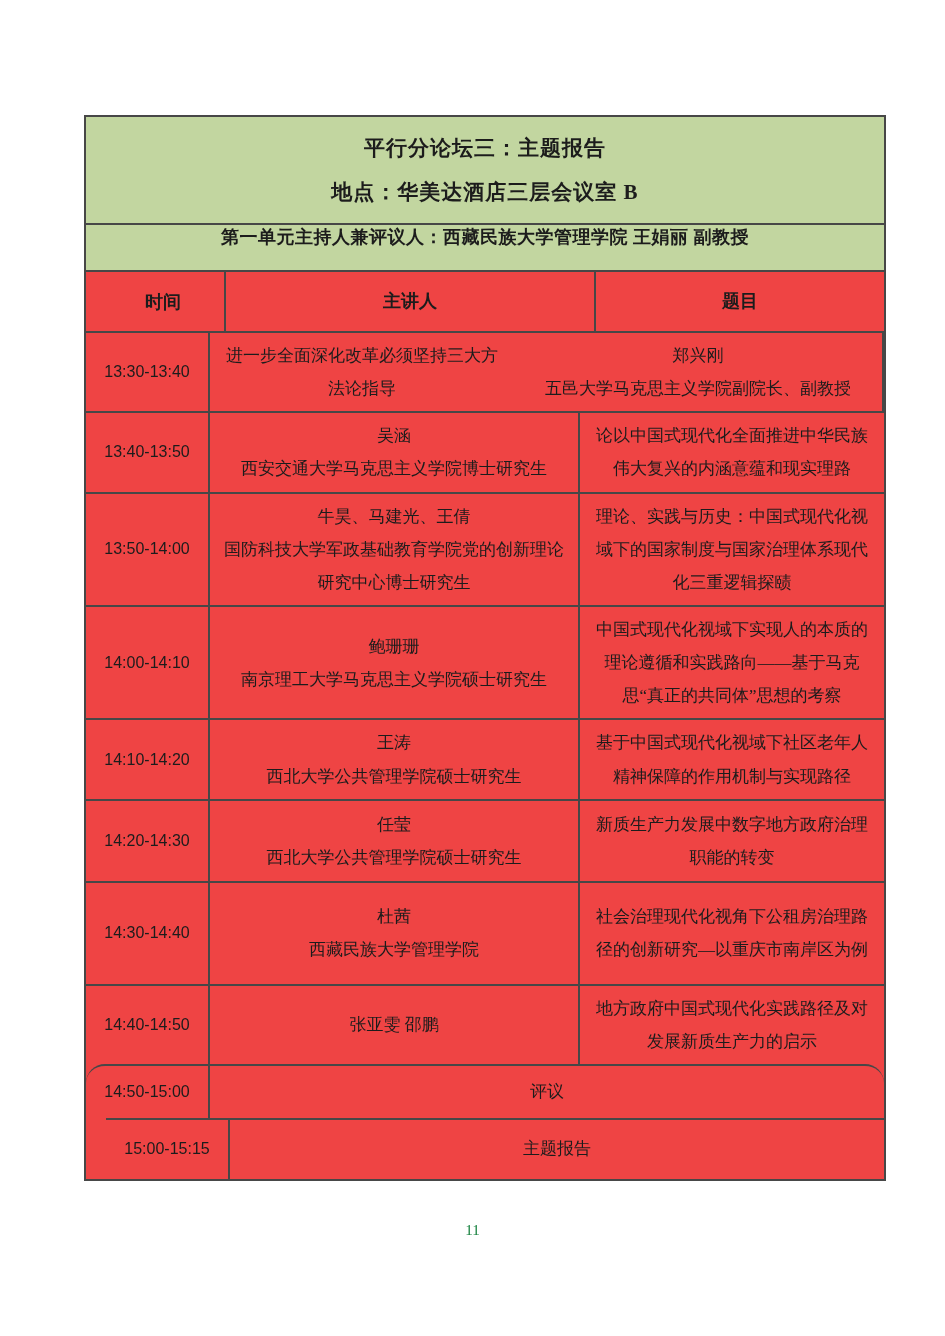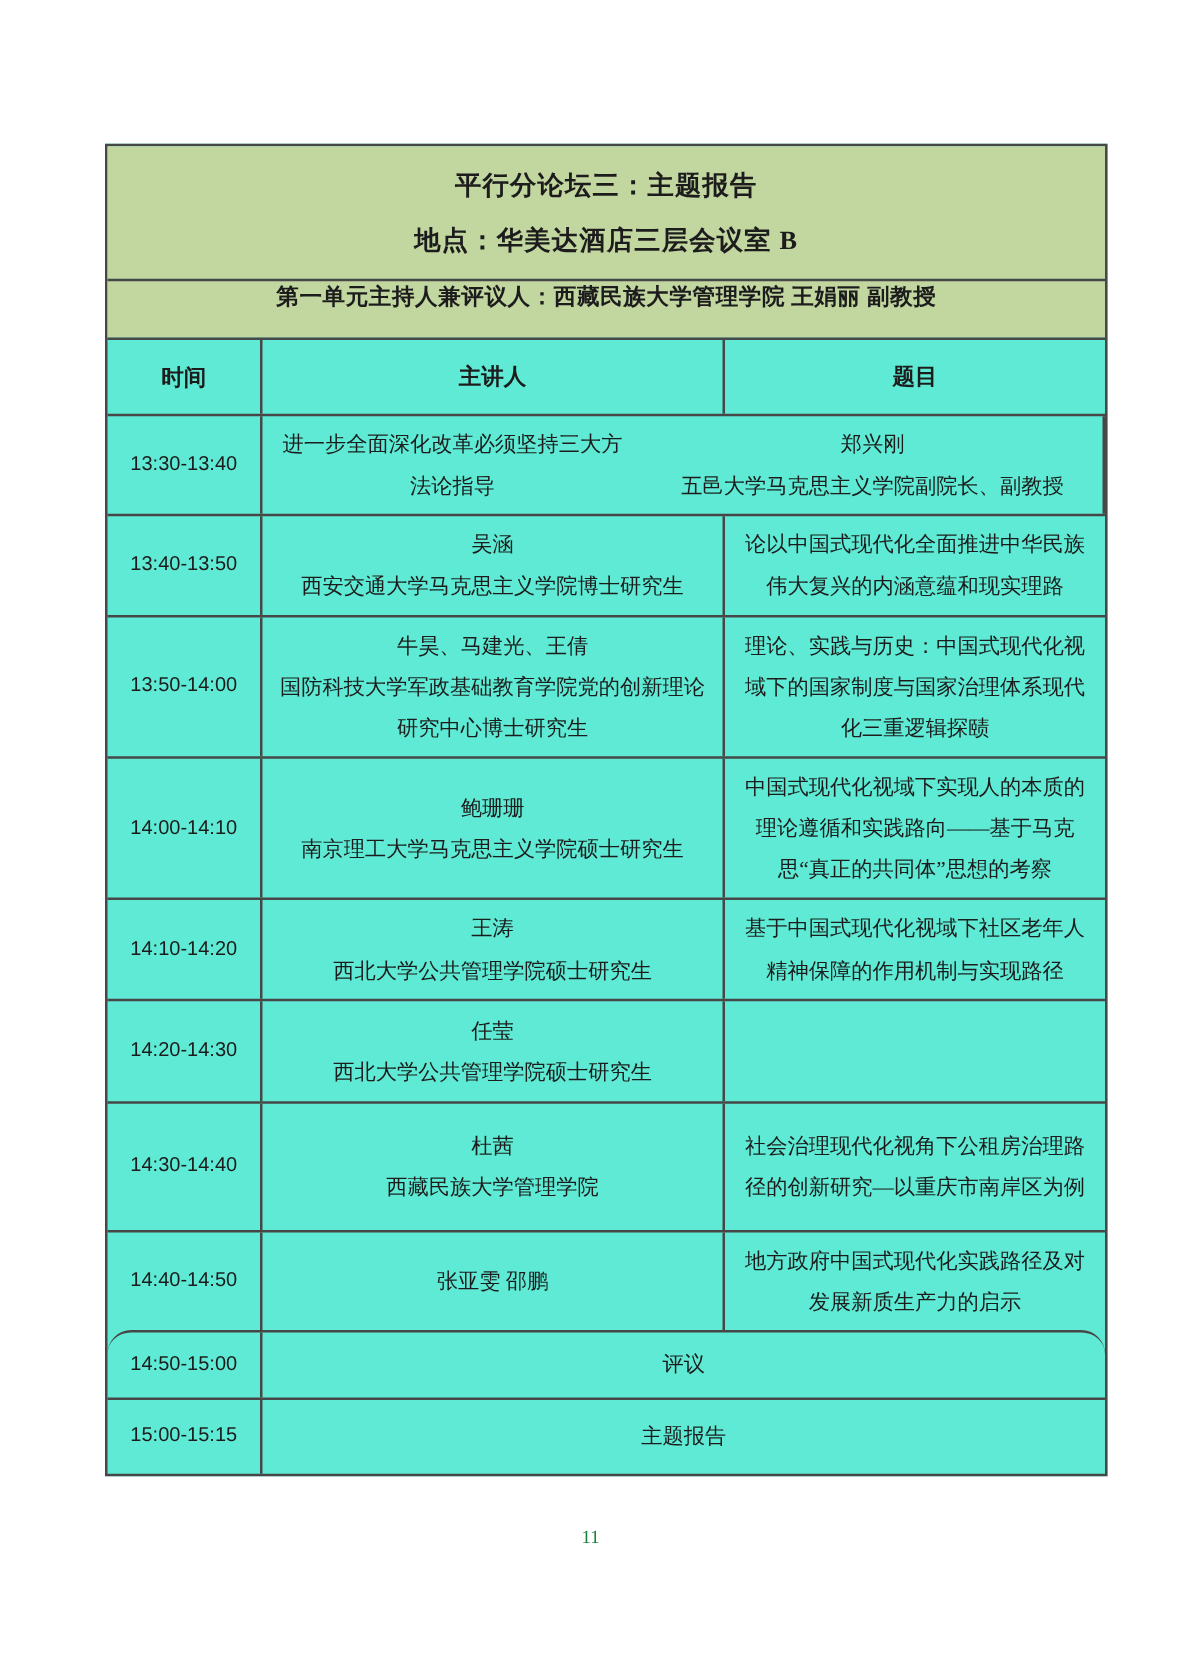--- a/index.html
+++ b/index.html
@@ -13,21 +13,21 @@
   .page {
     position: absolute; left: 0; top: 0;
     width: 945px; height: 1336px;
     background: #ffffff;
   }
   .schedule {
     position: absolute;
     left: 84px; top: 115px;
     width: 802px;
     border: 2px solid #474747;
-    background: #5eead4;
+    background: #ef4444;
   }
   .band {
     background: #c2d6a0;
     text-align: center;
     font-weight: bold;
   }
   .band-main {
     height: 106px;
     display: flex; flex-direction: column;
     justify-content: space-evenly; align-items: center;
@@ -76,31 +76,31 @@
     font-size: 17px;
     line-height: 1.9;
   }
   .header-row .cell {
     font-weight: bold;
     font-size: 18px;
   }
   .header-row .cell-time {
     font-family: "Liberation Serif", "DejaVu Serif", serif;
   }
-  .r-header { min-height: 61px; }
+  .r-header { min-height: 61px; padding-left: 16px; }
   .r1  { min-height: 73px; }
   .r2  { min-height: 69px; }
   .r3  { min-height: 98px; }
   .r4  { min-height: 113px; }
   .r5  { min-height: 80px; }
   .r6  { min-height: 82px; }
   .r7  { min-height: 103px; }
   .r8  { min-height: 75px; }
   .r9  { min-height: 54px; border-radius: 19px; }
-  .r10 { min-height: 61px; }
+  .r10 { min-height: 61px; margin-left: 20px; }
   .page-number {
     position: absolute;
     left: 0; right: 0;
     top: 1222px;
     text-align: center;
     font-size: 15px;
     color: #15803d;
     font-family: "Liberation Serif", "DejaVu Serif", serif;
   }
 </style>
@@ -170,20 +170,21 @@
       </div>
       <div class="cell cell-title">基于中国式现代化视域下社区老年人精神保障的作用机制与实现路径</div>
     </div>
 
     <div class="row r6">
       <div class="cell cell-time">14:20-14:30</div>
       <div class="cell cell-speaker">
         <div>任莹</div>
         <div>西北大学公共管理学院硕士研究生</div>
       </div>
+      <div class="cell cell-title">新质生产力发展中数字地方政府治理职能的转变</div>
     </div>
 
     <div class="row r7">
       <div class="cell cell-time">14:30-14:40</div>
       <div class="cell cell-speaker">
         <div>杜茜</div>
         <div>西藏民族大学管理学院</div>
       </div>
       <div class="cell cell-title">社会治理现代化视角下公租房治理路径的创新研究—以重庆市南岸区为例</div>
     </div>

